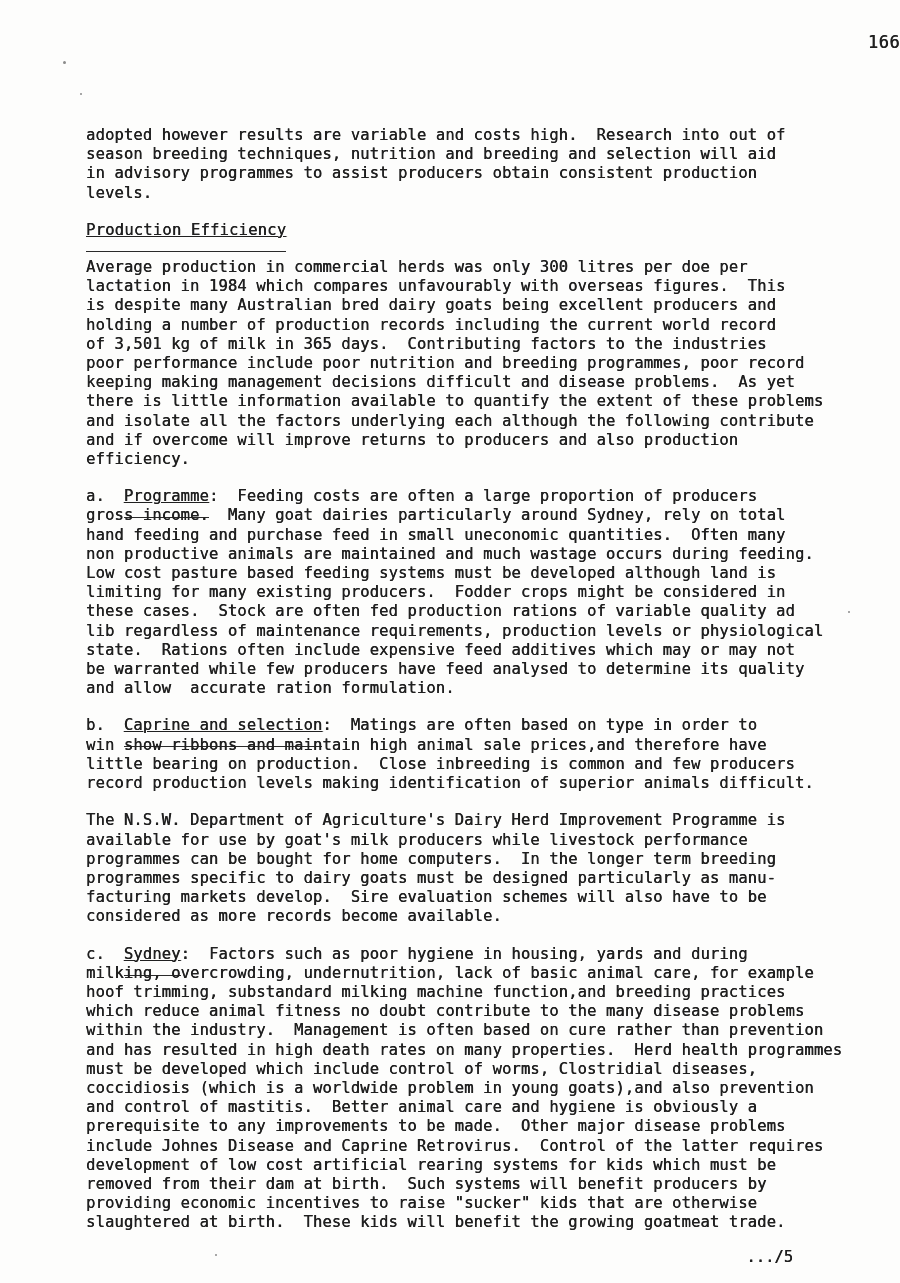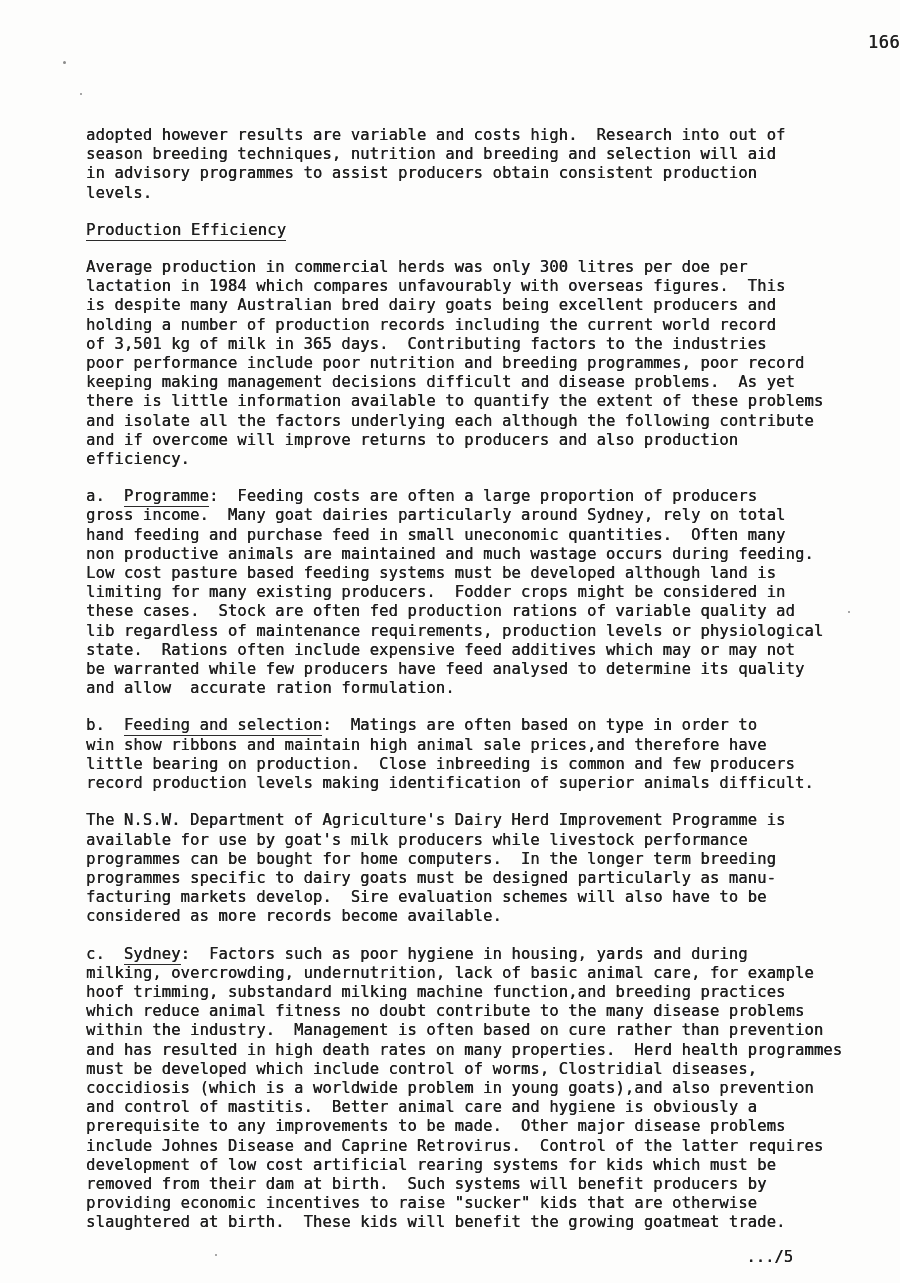--- a/index.html
+++ b/index.html
@@ -36,21 +36,22 @@
     letter-spacing: 0.12px;
     text-shadow: 0.35px 0 0 currentColor;
   }
   .para {
     margin: 0 0 18px 0;
     white-space: pre-wrap;
   }
   .para span { white-space: pre-wrap; }
   .u {
     border-bottom: 1.5px solid #2a2a2a;
-    padding-bottom: 1px;
+    padding-bottom: 12px;
+    text-decoration: underline;
   }
   .heading { letter-spacing: 0.2px; }
   .footer {
     position: absolute;
     left: 86px;
     top: 1248px;
     width: 760px;
     text-align: right;
     padding-right: 53px;
     box-sizing: border-box;
@@ -99,21 +100,21 @@
 hand feeding and purchase feed in small uneconomic quantities.  Often many
 non productive animals are maintained and much wastage occurs during feeding.
 Low cost pasture based feeding systems must be developed although land is
 limiting for many existing producers.  Fodder crops might be considered in
 these cases.  Stock are often fed production rations of variable quality ad
 lib regardless of maintenance requirements, production levels or physiological
 state.  Rations often include expensive feed additives which may or may not
 be warranted while few producers have feed analysed to determine its quality
 and allow  accurate ration formulation.</span></p>
 
-    <p class="para"><span>b.  </span><span class="u">Feeding and selection</span><span>:  Matings are often based on type in order to
+    <p class="para"><span>b.  </span><span class="u">Caprine and selection</span><span>:  Matings are often based on type in order to
 win show ribbons and maintain high animal sale prices,and therefore have
 little bearing on production.  Close inbreeding is common and few producers
 record production levels making identification of superior animals difficult.</span></p>
 
     <p class="para">The N.S.W. Department of Agriculture's Dairy Herd Improvement Programme is
 available for use by goat's milk producers while livestock performance
 programmes can be bought for home computers.  In the longer term breeding
 programmes specific to dairy goats must be designed particularly as manu-
 facturing markets develop.  Sire evaluation schemes will also have to be
 considered as more records become available.</p>

